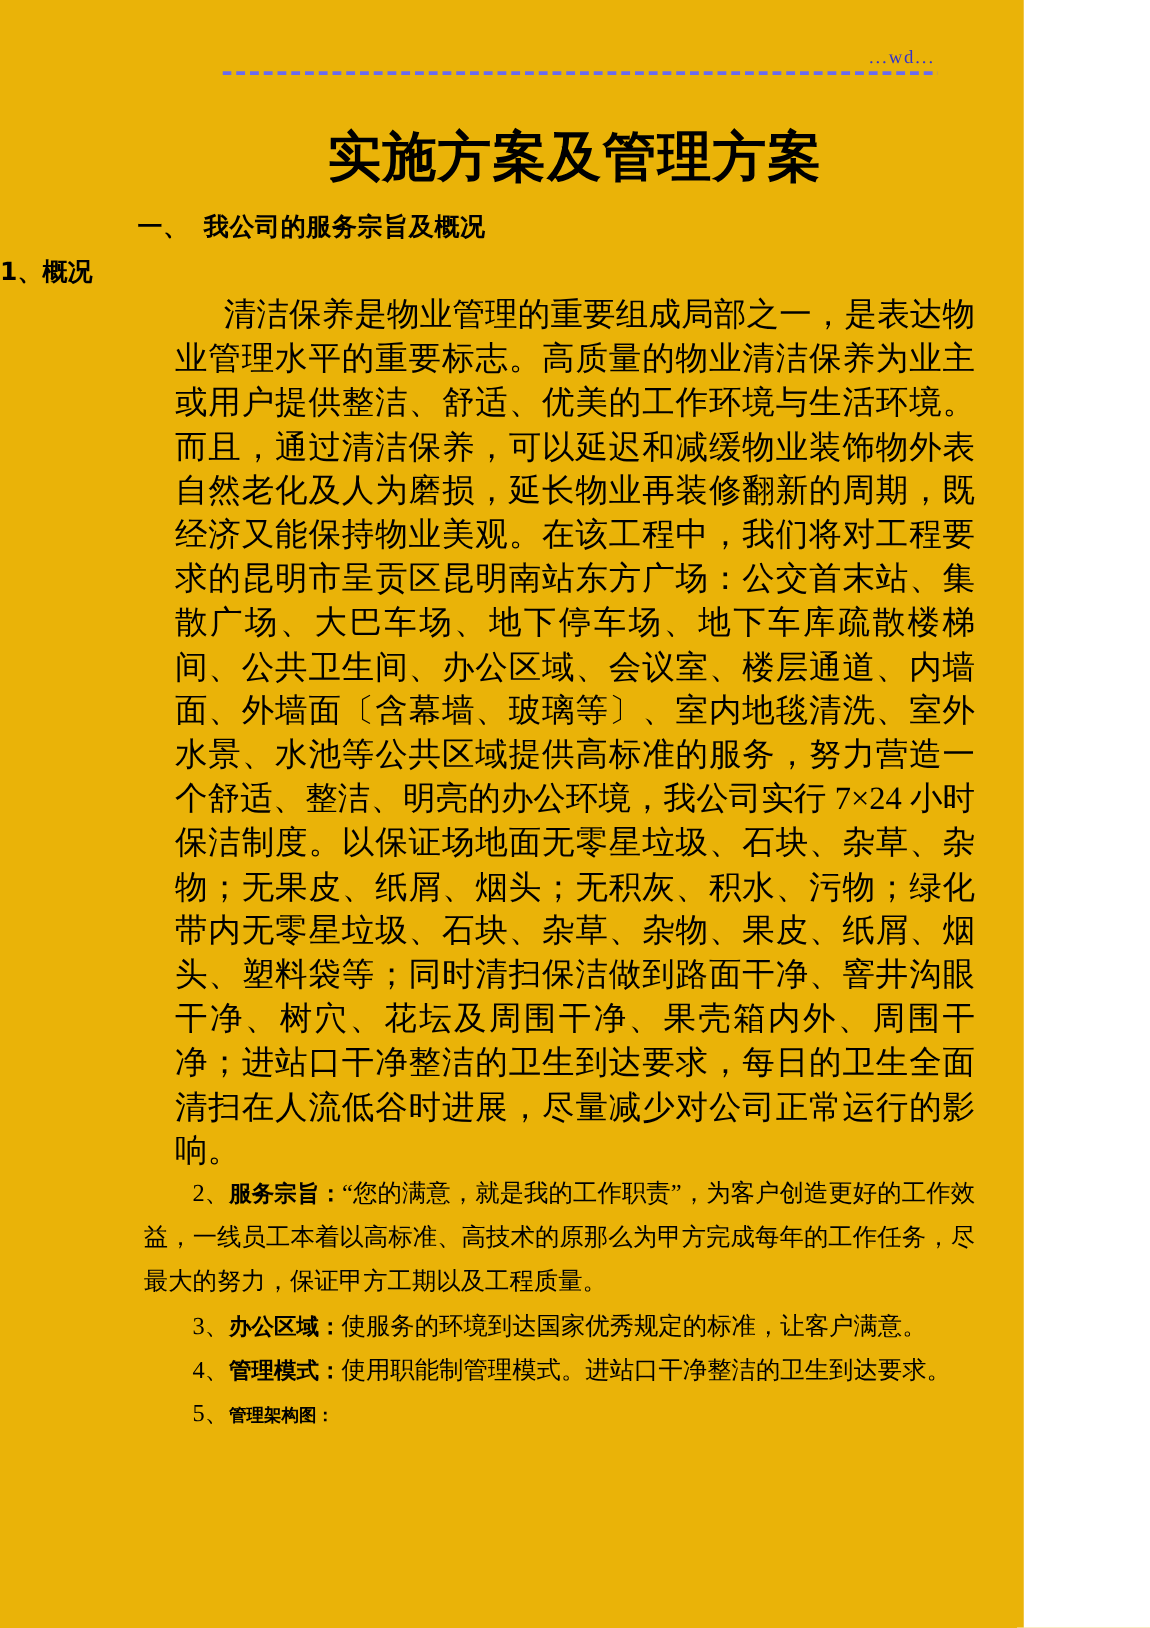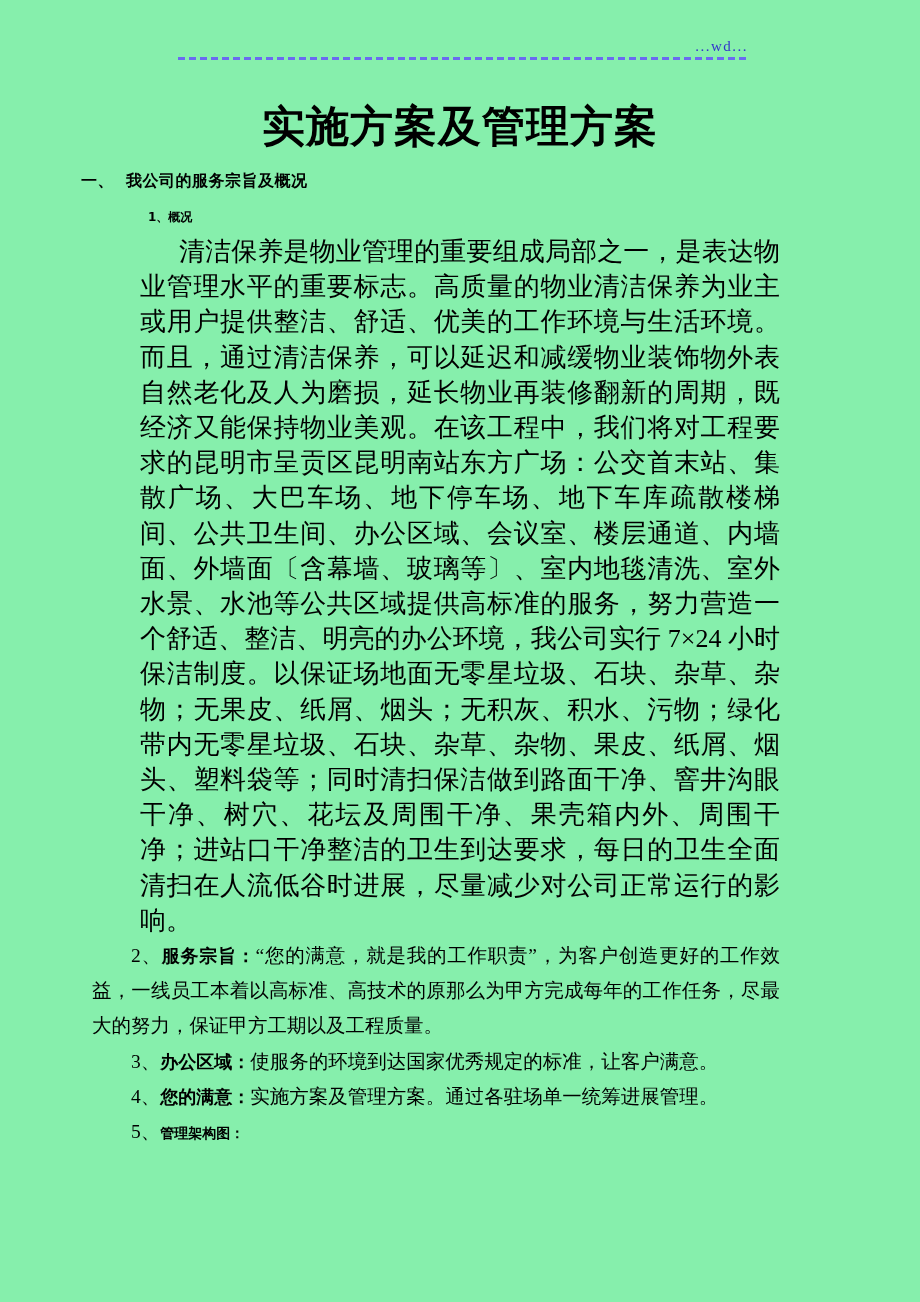--- a/index.html
+++ b/index.html
@@ -10,23 +10,23 @@
   body {
     width: 920px;
     height: 1302px;
     font-family: "Liberation Serif", "DejaVu Serif", serif;
     color: #000000;
     overflow: hidden;
   }
 
   .page {
     position: relative;
-    width: 920px;
+    width: 819px;
     height: 1302px;
-    background: #86efac;
+    background: #eab308;
     box-sizing: border-box;
   }
 
   
   .header {
     position: absolute;
     left: 0;
     top: 38px;
     width: 920px;
     height: 34px;
@@ -71,52 +71,51 @@
   
   .content {
     position: absolute;
     left: 0;
     top: 164px;
     width: 920px;
   }
 
   .h1 {
     margin: 0 0 4px 0;
-    padding-left: 81px;
+    padding-left: 110px;
     font-family: "DejaVu Sans", "Liberation Sans", sans-serif;
     font-weight: 700;
-    font-size: 16px;
+    font-size: 20px;
     line-height: 34px;
     letter-spacing: 0.5px;
   }
   .h1 .num { margin-right: 12px; }
 
   .h2 {
     margin: 0 0 2px 0;
-    padding-left: 148px;
     font-family: "DejaVu Sans", "Liberation Sans", sans-serif;
     font-weight: 700;
-    font-size: 12px;
+    font-size: 20px;
     line-height: 30px;
   }
 
   .para {
     margin: 0;
     padding: 0 140px 0 140px;
     font-family: "Liberation Serif", "DejaVu Serif", serif;
     font-size: 26px;
     line-height: 35.2px;
     text-align: justify;
     text-justify: inter-character;
     text-indent: 39px;
   }
 
   .item {
     margin: 0;
-    padding: 0 140px 0 92px;
+    padding: 0 140px 0 115px;
     font-family: "Liberation Serif", "DejaVu Serif", serif;
     font-size: 19.5px;
     line-height: 35.2px;
     text-align: justify;
     text-justify: inter-character;
     text-indent: 39px;
   }
   .item .lbl {
     font-family: "DejaVu Sans", "Liberation Sans", sans-serif;
     font-weight: 700;
@@ -151,18 +150,18 @@
     </div>
 
     <div class="h2">1、概况</div>
 
     <p class="para">清洁保养是物业管理的重要组成局部之一，是表达物业管理水平的重要标志。高质量的物业清洁保养为业主或用户提供整洁、舒适、优美的工作环境与生活环境。而且，通过清洁保养，可以延迟和减缓物业装饰物外表自然老化及人为磨损，延长物业再装修翻新的周期，既经济又能保持物业美观。在该工程中，我们将对工程要求的昆明市呈贡区昆明南站东方广场：公交首末站、集散广场、大巴车场、地下停车场、地下车库疏散楼梯间、公共卫生间、办公区域、会议室、楼层通道、内墙面、外墙面〔含幕墙、玻璃等〕、室内地毯清洗、室外水景、水池等公共区域提供高标准的服务，努力营造一个舒适、整洁、明亮的办公环境，我公司实行 7×24 小时保洁制度。以保证场地面无零星垃圾、石块、杂草、杂物；无果皮、纸屑、烟头；无积灰、积水、污物；绿化带内无零星垃圾、石块、杂草、杂物、果皮、纸屑、烟头、塑料袋等；同时清扫保洁做到路面干净、窨井沟眼干净、树穴、花坛及周围干净、果壳箱内外、周围干净；进站口干净整洁的卫生到达要求，每日的卫生全面清扫在人流低谷时进展，尽量减少对公司正常运行的影响。</p>
 
     <p class="item"><span class="idx">2、</span><span class="lbl">服务宗旨：</span><span>“您的满意，就是我的工作职责”，为客户创造更好的工作效益，一线员工本着以高标准、高技术的原那么为甲方完成每年的工作任务，尽最大的努力，保证甲方工期以及工程质量。</span></p>
 
     <p class="item"><span class="idx">3、</span><span class="lbl">办公区域：</span><span>使服务的环境到达国家优秀规定的标准，让客户满意。</span></p>
 
-    <p class="item"><span class="idx">4、</span><span class="lbl">您的满意：</span><span>实施方案及管理方案。通过各驻场单一统筹进展管理。</span></p>
+    <p class="item"><span class="idx">4、</span><span class="lbl">管理模式：</span><span>使用职能制管理模式。进站口干净整洁的卫生到达要求。</span></p>
 
     <p class="item"><span class="idx">5、</span><span class="allbold">管理架构图：</span><span></span></p>
 
   </div>
 </div>
 
 </body></html>

